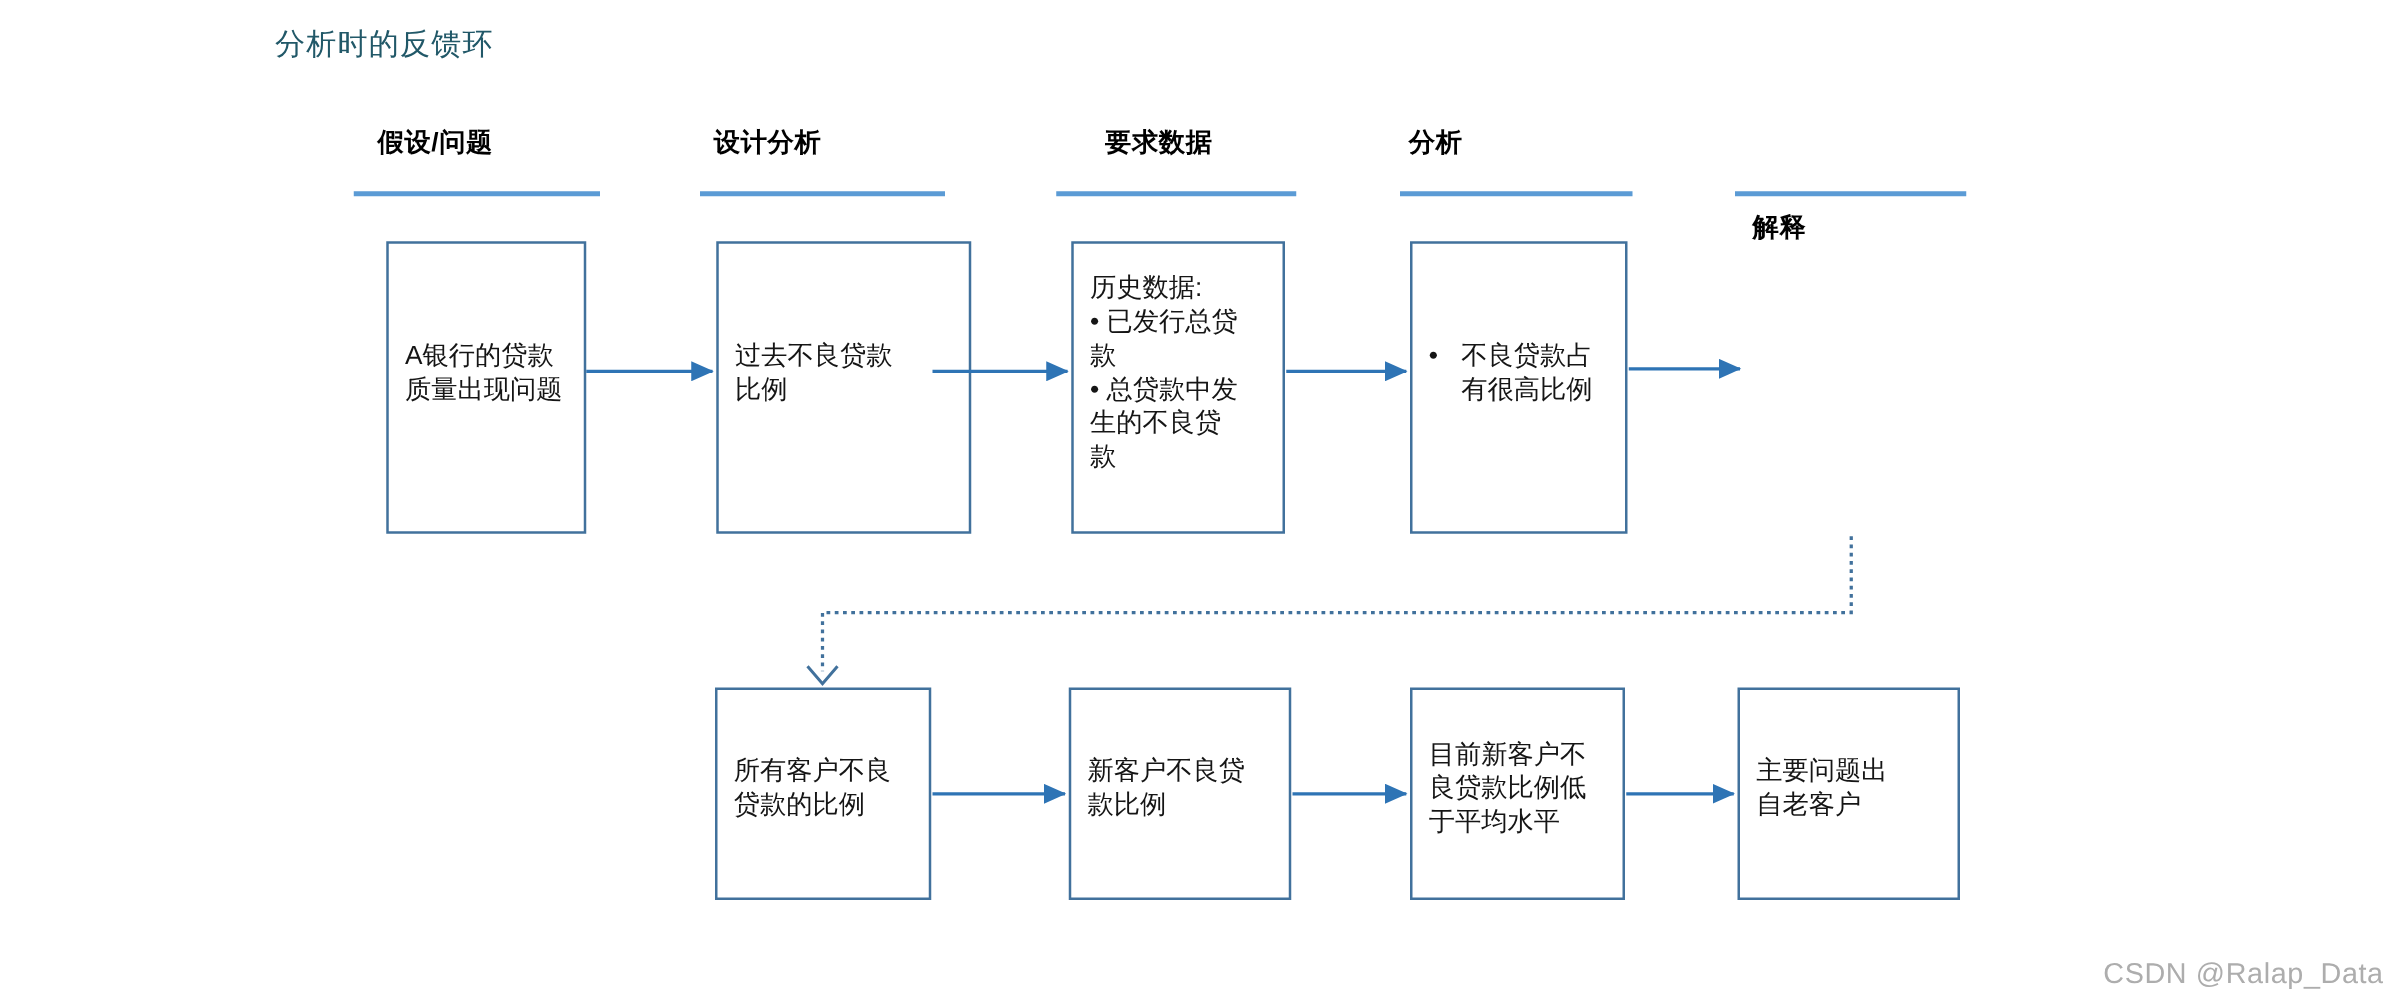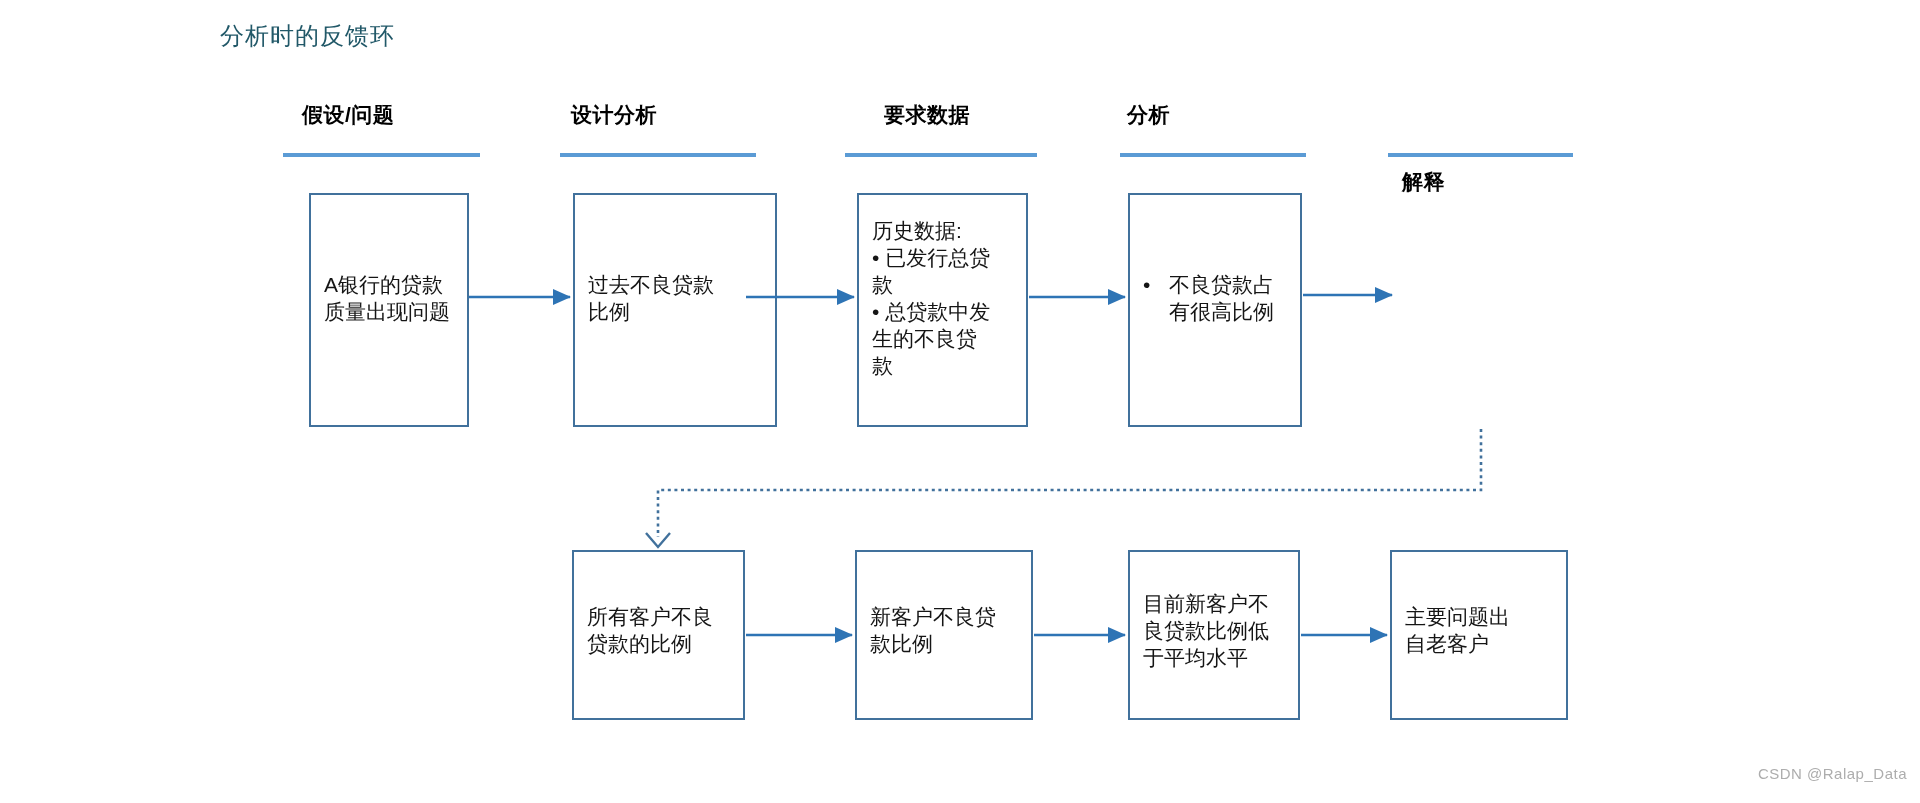--- a/index.html
+++ b/index.html
@@ -29,21 +29,21 @@
   .bullet-row{ display:flex; }
   .bullet-row .bullet{ width:26px; flex:none; }
   .row-top{ top:193px; height:234px; }
   .row-bottom{ top:550px; height:170px; padding-bottom:10px; }
   .interpret-label{
     position:absolute; left:1402px; top:168px; font-size:21px; font-weight:bold;
     color:#000; background:transparent; z-index:3; letter-spacing:0.5px;
   }
   #connectors{ position:absolute; left:0; top:0; width:1920px; height:803px; z-index:2; pointer-events:none; }
   .watermark{
-    position:absolute; right:13px; top:765px; font-size:15px; color:var(--watermark); letter-spacing:0.5px;
+    position:absolute; right:13px; top:765px; font-size:23px; color:var(--watermark); letter-spacing:0.5px;
   }
 </style>
 </head>
 <body>
 
 <div id="stage">
 
   <div class="diagram-title">分析时的反馈环</div>
 
   <div class="col-header" style="left:302px;">假设/问题</div>

